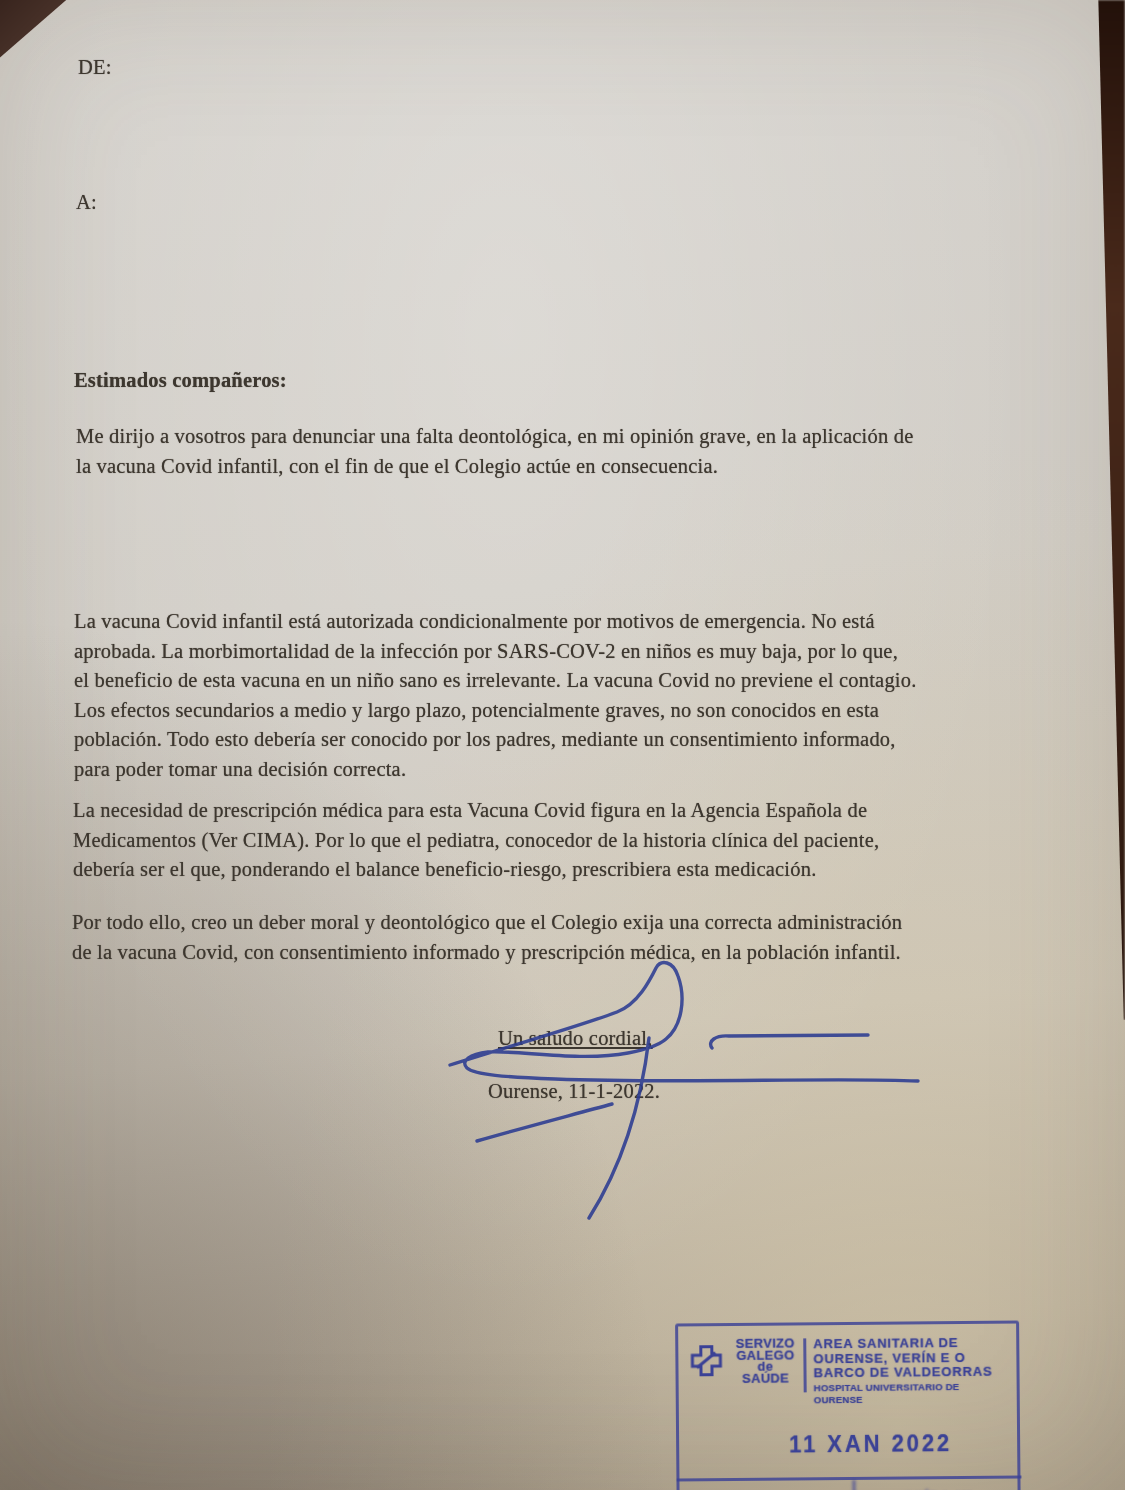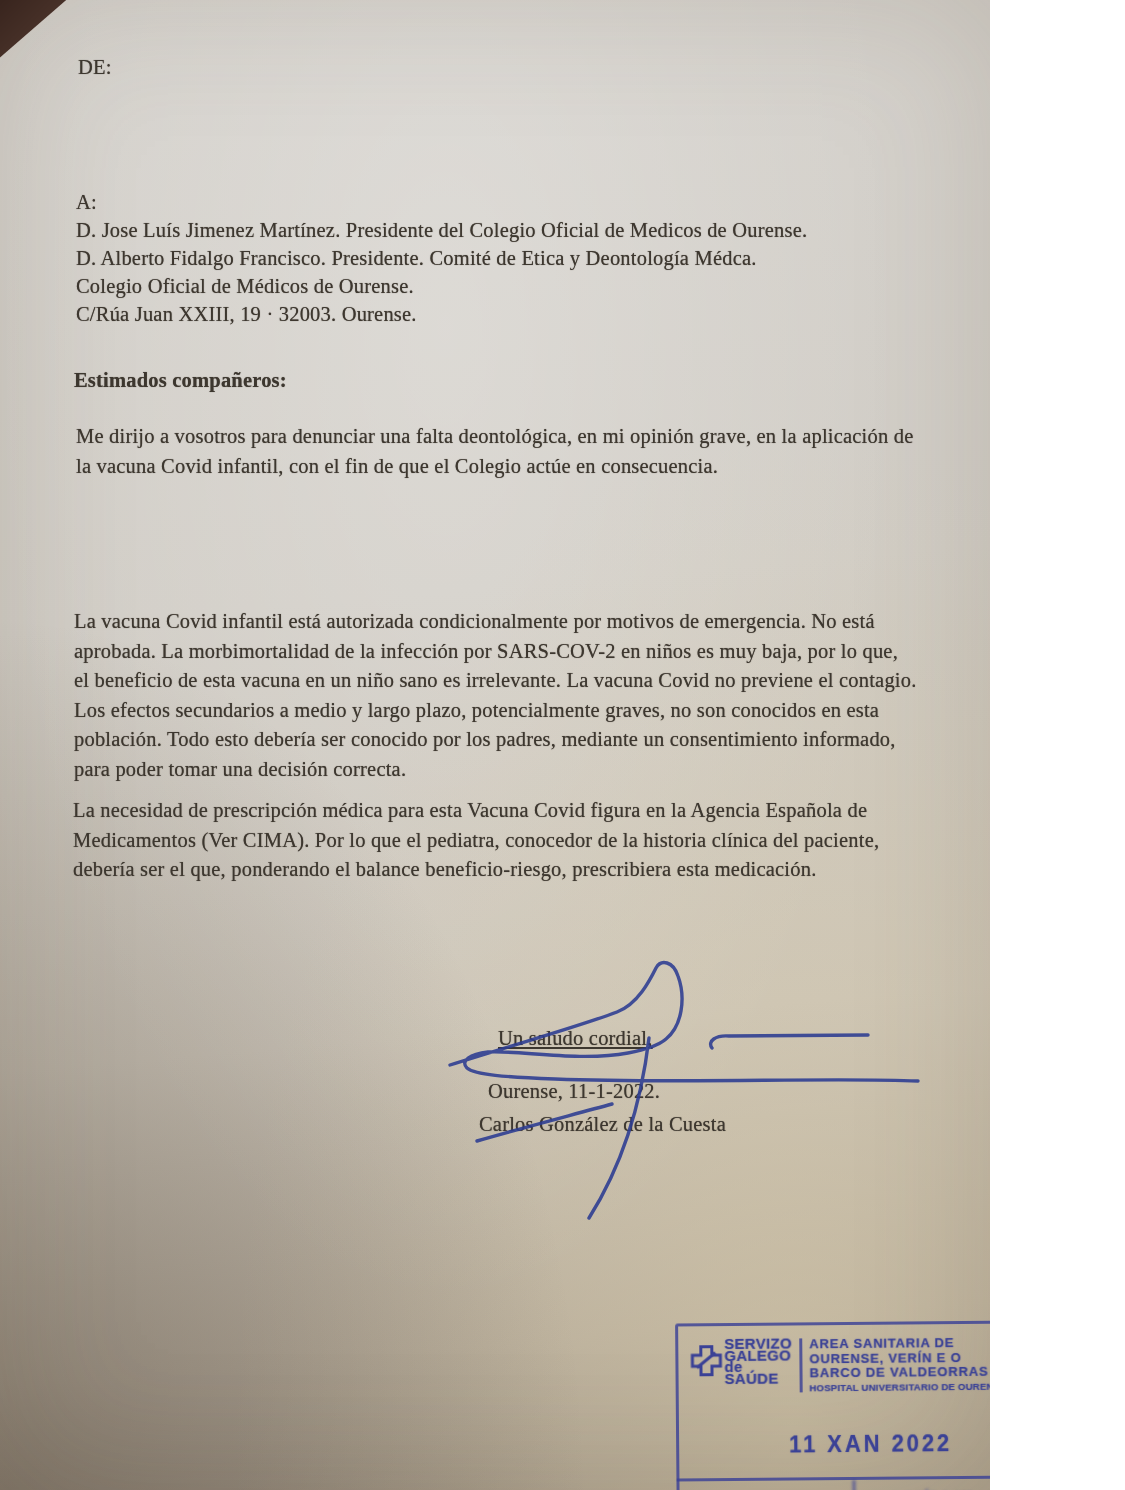--- a/index.html
+++ b/index.html
@@ -1,17 +1,17 @@
 <!DOCTYPE html>
 <html><head>
 <meta charset="utf-8">
 <style>
   html,body{margin:0;padding:0;}
   .page{
-    position:relative; width:990px; height:1490px; overflow:hidden;
+    position:relative; width:1125px; height:1490px; overflow:hidden;
     background:
       radial-gradient(ellipse at 0% 102%, rgba(66,55,44,0.38), rgba(66,55,44,0) 42%),
       radial-gradient(ellipse at 80% 96%, rgba(222,208,172,0.50), rgba(222,208,172,0) 50%),
       radial-gradient(ellipse at 45% 22%, rgba(255,255,255,0.22), rgba(255,255,255,0) 60%),
       linear-gradient(175deg, #d6d3ce 0%, #d1cdc6 40%, #c9c2b6 68%, #b2a899 88%, #9a9083 100%);
     box-shadow: inset 0 0 140px rgba(96,78,56,0.18);
     font-family:"Liberation Serif","DejaVu Serif",serif;
   }
   
   .edge-right{
@@ -42,21 +42,21 @@
     border:3.5px solid rgba(58,65,150,0.82);
     border-radius:3px;
     transform:rotate(-0.5deg);
     color:#3a4196;
     font-family:"Liberation Sans","DejaVu Sans",sans-serif;
     filter:blur(0.4px);
     text-shadow:0 0 1.2px rgba(58,65,150,0.55);
   }
   .stamp-header{position:absolute; left:10px; top:12px; right:6px; display:flex; align-items:flex-start;}
   .sergas{flex:0 0 auto; margin-top:5px;}
-  .org{flex:0 0 62px; text-align:left; font-weight:bold; font-size:15px; line-height:11.5px; letter-spacing:0.3px; margin-left:0;}
+  .org{flex:0 0 62px; text-align:center; font-weight:bold; font-size:13px; line-height:11.5px; letter-spacing:0.3px; margin-left:10px;}
   .vdiv{flex:0 0 0; border-left:3px solid rgba(58,65,150,0.82); height:54px; margin:1px 7px 0 7px;}
   .area{font-weight:bold; font-size:13.5px; line-height:14.5px; letter-spacing:0.8px; transform:scaleX(0.97); transform-origin:left;}
   .hospital{font-weight:bold; font-size:9.6px; line-height:12px; letter-spacing:0.2px; margin-top:1px;}
   .stamp-date{position:absolute; left:110px; top:106px; font-weight:bold; font-size:23px; letter-spacing:3px; transform:scaleX(0.96); transform-origin:left;}
   .stamp-bottom{
     position:absolute; left:-3.5px; right:-3.5px; top:152px; height:52px;
     border-top:3.5px solid rgba(58,65,150,0.82); display:flex;
   }
   .stamp-cell{font-weight:bold; font-size:14px; padding-top:10px; text-align:center; filter:blur(1.6px); opacity:0.85; letter-spacing:1px;}
   .cell-l{flex:0 0 176px; border-right:3px solid rgba(58,65,150,0.82);}
@@ -66,42 +66,39 @@
 <body>
 
 <div class="page">
 
   <div class="edge-right"></div>
   <div class="edge-topleft"></div>
 
   <div class="txt" style="left:78px; top:53px;">DE:</div>
 
   <div class="txt" style="left:76px; top:188px;">A:</div>
-  <div class="txt" style="left:76px; top:216px;">D. Jose Luís Jimenez Martínez. Presidente del Colegio Oficial de Medicos de Ourense.
-D. Alberto Fidalgo Francisco. Presidente. Comité de Etica y Deontología Médca.
-Colegio Oficial de Médicos de Ourense.
-C/Rúa Juan XXIII, 19 · 32003. Ourense.</div>
 
   <div class="txt" style="left:74px; top:366px;font-weight:bold;">Estimados compañeros:</div>
 
   <div class="txt para" style="left:76px; top:422px;">Me dirijo a vosotros para denunciar una falta deontológica, en mi opinión grave, en la aplicación de
 la vacuna Covid infantil, con el fin de que el Colegio actúe en consecuencia.</div>
   <div class="txt para" style="left:74px; top:607px;">La vacuna Covid infantil está autorizada condicionalmente por motivos de emergencia. No está
 aprobada. La morbimortalidad de la infección por SARS-COV-2 en niños es muy baja, por lo que,
 el beneficio de esta vacuna en un niño sano es irrelevante. La vacuna Covid no previene el contagio.
 Los efectos secundarios a medio y largo plazo, potencialmente graves, no son conocidos en esta
 población. Todo esto debería ser conocido por los padres, mediante un consentimiento informado,
 para poder tomar una decisión correcta.</div>
   <div class="txt para" style="left:73px; top:796px;">La necesidad de prescripción médica para esta Vacuna Covid figura en la Agencia Española de
 Medicamentos (Ver CIMA). Por lo que el pediatra, conocedor de la historia clínica del paciente,
 debería ser el que, ponderando el balance beneficio-riesgo, prescribiera esta medicación.</div>
+  <div class="txt para" style="left:72px; top:908px;">Por todo ello, creo un deber moral y deontológico que el Colegio exija una correcta administración
+de la vacuna Covid, con consentimiento informado y prescripción médica, en la población infantil.</div>
 
   <div class="txt" style="left:498px; top:1024px;text-decoration:underline;">Un saludo cordial,</div>
   <div class="txt" style="left:488px; top:1077px;">Ourense, 11-1-2022.</div>
-  <div class="txt" style="left:479px; top:1110px;">Carlos González de la Cuesta</div>
 
   <svg class="signature" viewBox="0 0 500 310">
     <g stroke="#2c3c92" stroke-width="3.4" opacity="0.88">
       <path d="M 20 115
                C 80 96, 150 76, 187 62
                C 208 54, 220 30, 226 18
                C 231 9, 243 11, 248 26
                C 256 48, 252 76, 236 89
                C 228 96, 214 100, 198 103
                C 150 112, 88 100, 58 102

